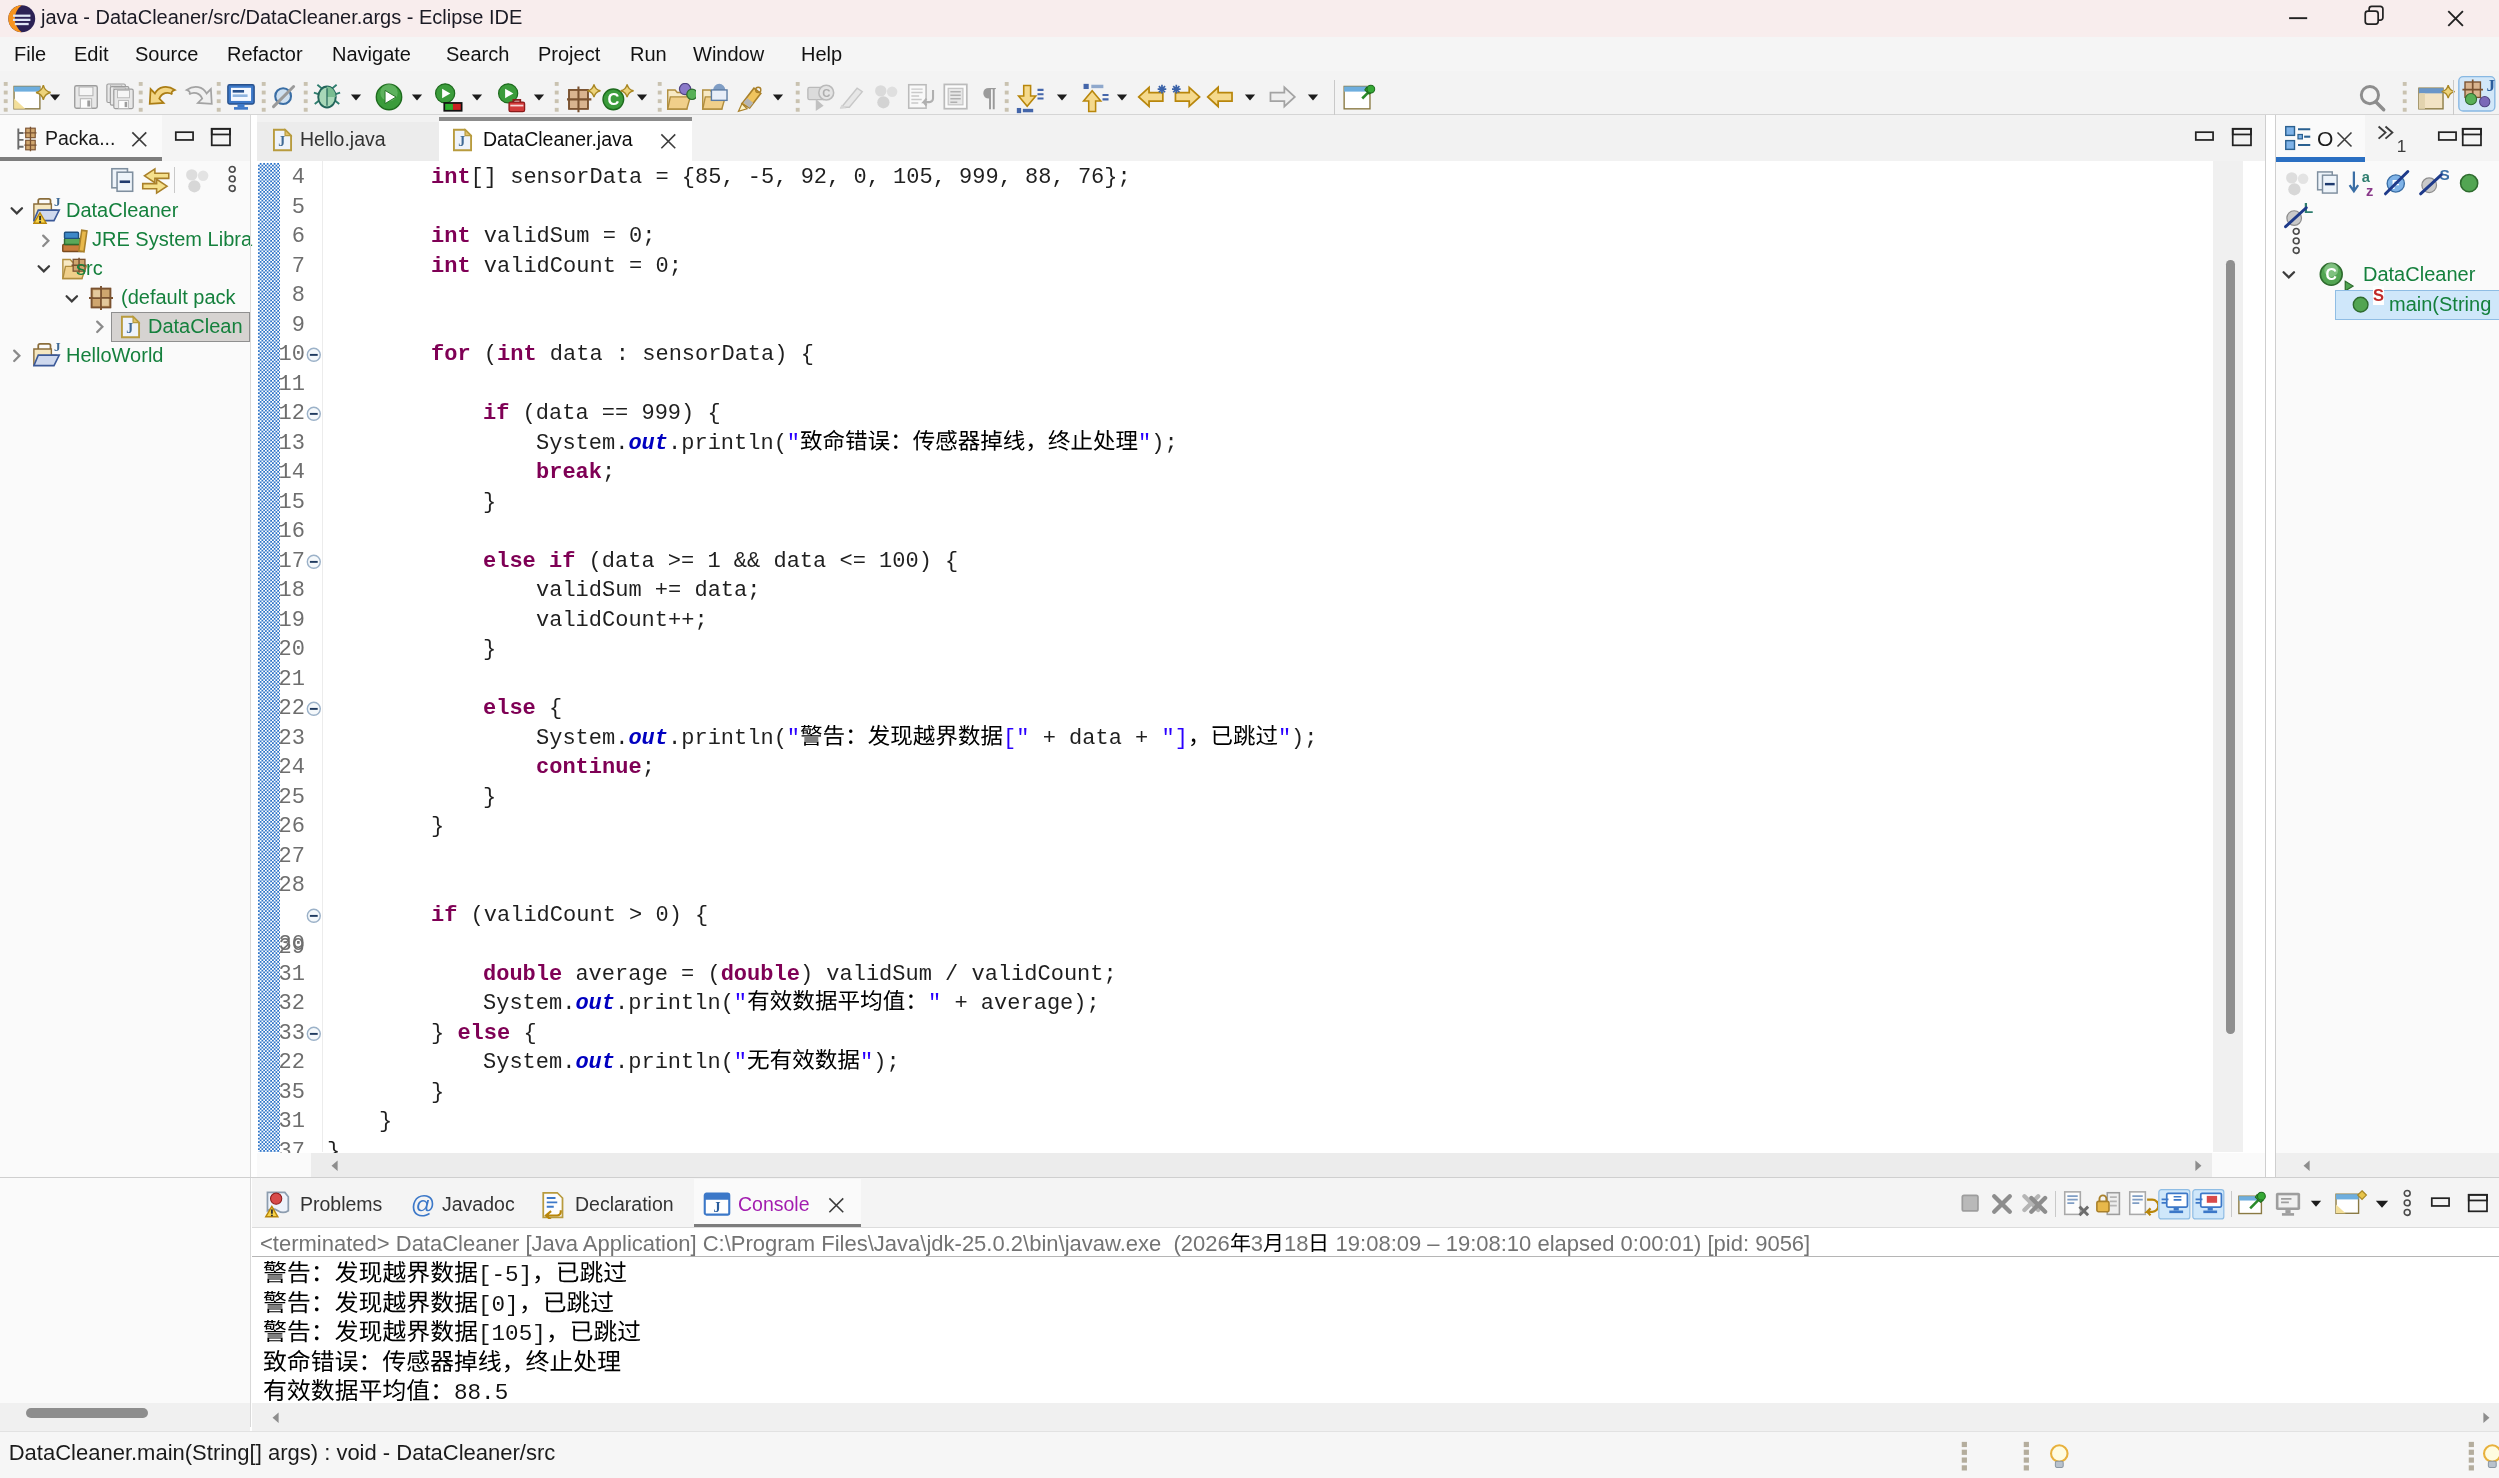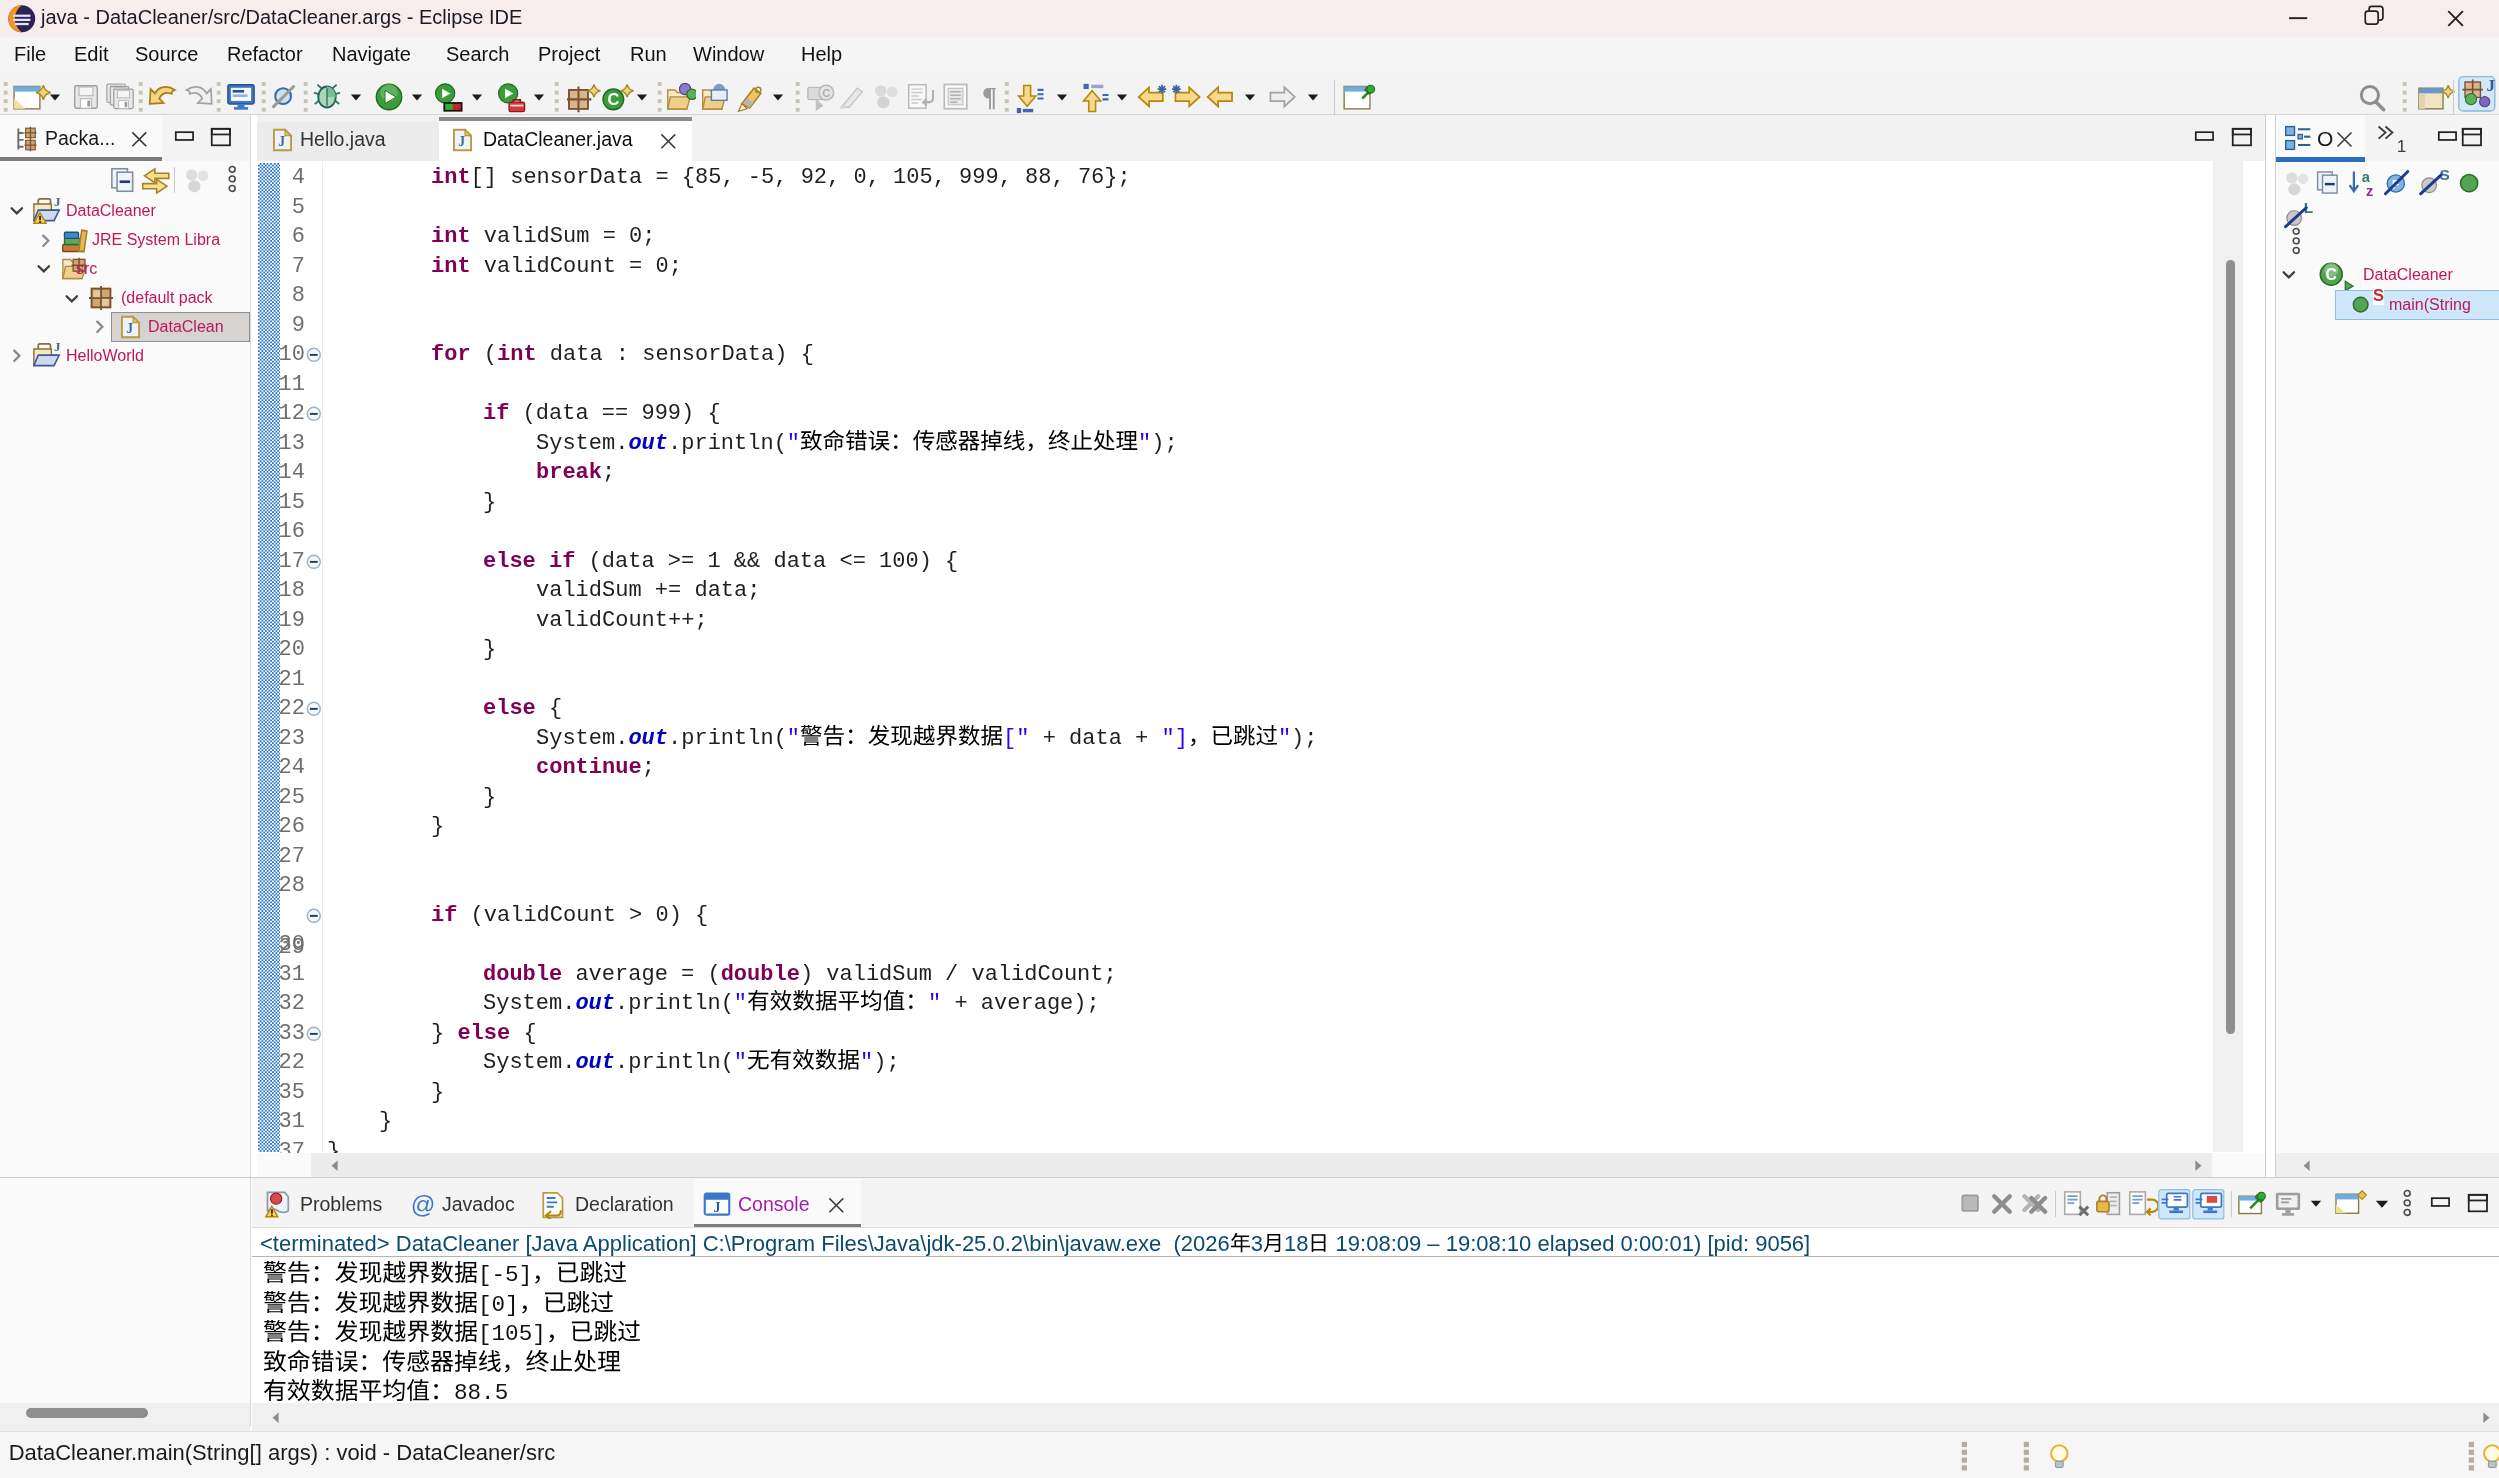--- a/index.html
+++ b/index.html
@@ -10,21 +10,21 @@
 .st{color:#2a00ff}
 .out{color:#0000c0}
 .ln{position:absolute;width:45px;left:260px;text-align:right;height:29.5px;
  font:22px/29.5px "Liberation Mono",monospace;color:#6e6e6e}
 .fold{position:absolute;left:306px;width:15.6px;height:15.6px}
 .ck{display:inline-block}
 .tabtxt{font-size:19.5px;color:#333}
 .mi{position:absolute;top:0;height:34px;line-height:34px;font-size:20px;color:#121212}
 .cons{position:absolute;height:29.5px;line-height:29.5px;font:22.6px/29.5px "Liberation Mono",monospace;
  color:#111;white-space:pre}
-.tree{position:absolute;height:29.5px;line-height:29.5px;font-size:16px;color:#be185d;white-space:pre}
+.tree{position:absolute;height:29.5px;line-height:29.5px;font-size:20px;color:#15803d;white-space:pre}
 .ic{position:absolute}
 </style></head><body>
 
 <svg width="0" height="0" style="position:absolute">
     <defs>
       <path id="g0" transform="translate(0,880) scale(1,-1)" d="M76 441C98 450 134 455 405 480C414 463 421 447 427 433L488 466C465 517 413 599 369 660L312 632C331 604 352 572 371 540L157 523C196 576 235 640 268 707H498V776H51V707H184C152 637 113 574 98 554C82 530 67 514 52 511C60 492 72 457 76 441ZM38 50 50 -26C172 -4 346 26 509 56L506 127L313 94V244H487V313H313V427H239V313H66V244H239V82ZM621 584H807C789 452 762 342 717 250C670 342 636 449 614 564ZM611 841C580 669 524 503 443 396C459 383 487 354 499 339C524 374 547 413 569 457C595 353 629 258 674 176C618 95 544 33 443 -14C457 -30 480 -64 487 -81C583 -32 658 30 716 107C769 29 835 -33 917 -76C928 -57 951 -27 969 -13C884 27 815 92 761 175C823 283 861 418 885 584H955V654H644C660 710 674 769 686 828Z"></path>
       <path id="g1" transform="translate(0,880) scale(1,-1)" d="M505 852C411 718 219 591 34 542C50 522 68 491 78 469C151 493 226 529 296 571V508H696V575C765 532 839 497 911 474C924 496 948 529 967 546C808 586 638 683 547 786L565 809ZM304 576C378 622 447 677 503 735C555 677 621 622 694 576ZM128 425V-3H197V82H433V425ZM197 358H362V149H197ZM539 425V-81H612V357H804V143C804 131 800 127 786 126C772 126 724 126 668 127C677 106 687 78 690 57C766 57 813 57 841 69C870 82 877 103 877 143V425Z"></path>
       <path id="g2" transform="translate(0,880) scale(1,-1)" d="M178 837C148 745 97 657 37 597C50 582 69 545 75 530C107 563 137 604 164 649H401V720H203C218 752 232 785 243 818ZM62 344V275H202V77C202 34 172 6 154 -4C167 -19 184 -50 190 -67C206 -51 232 -34 400 60C395 75 388 104 386 124L271 64V275H408V344H271V479H386V547H106V479H202V344ZM749 840V708H610V840H542V708H444V642H542V510H420V442H958V510H818V642H935V708H818V840ZM610 642H749V510H610ZM547 133H820V27H547ZM547 194V297H820V194ZM478 361V-78H547V-35H820V-74H891V361Z"></path>
       <path id="g3" transform="translate(0,880) scale(1,-1)" d="M497 727H821V589H497ZM427 793V523H894V793ZM102 766C156 719 222 652 254 609L306 664C274 705 205 769 152 813ZM366 255V188H592C559 88 490 21 337 -20C353 -34 372 -63 379 -80C533 -34 611 37 651 141C705 32 795 -45 919 -83C928 -62 950 -34 967 -19C841 12 750 85 702 188H961V255H681C686 289 690 326 692 365H923V433H399V365H621C619 325 615 289 609 255ZM189 -50C204 -32 229 -13 389 99C383 114 373 142 369 161L259 89V528H44V456H186V93C186 52 165 29 150 19C163 3 183 -32 189 -50Z"></path>
       <path id="g4" transform="translate(0,880) scale(1,-1)" d="M266 836C210 684 116 534 18 437C31 420 52 381 60 363C94 398 128 440 160 485V-78H232V597C272 666 308 741 337 815ZM468 125C563 67 676 -23 731 -80L787 -24C760 3 721 35 677 68C754 151 838 246 899 317L846 350L834 345H513L549 464H954V535H569L602 654H908V724H621L647 825L573 835L545 724H348V654H526L493 535H291V464H472C451 393 429 327 411 275H769C725 225 671 164 619 109C587 131 554 152 523 171Z"></path>
@@ -901,21 +901,21 @@
   </svg>
 <svg class="ic" style="left:2430px;top:1193px" width="22.6" height="19" viewBox="0 0 26 22">
     <rect x="2" y="6" width="20" height="9" fill="none" stroke="#222" stroke-width="2"></rect>
   </svg>
 <svg class="ic" style="left:2467px;top:1193px" width="22.6" height="21" viewBox="0 0 26 24">
     <rect x="2" y="2" width="21" height="19" fill="none" stroke="#222" stroke-width="2"></rect>
     <rect x="2" y="2" width="21" height="6.5" fill="none" stroke="#222" stroke-width="2"></rect>
   </svg>
 <div class="abs" style="left:252px;top:1227px;width:2248px;height:0.9px;background:#dcdcdc"></div>
 <div class="abs" style="left:252px;top:1228px;width:2248px;height:29px;background:#fff"></div>
-<div class="abs" style="left:260px;top:1231px;font-size:22px;color:#0c4a6e;white-space:pre">&lt;terminated&gt; DataCleaner [Java Application] C:\Program Files\Java\jdk-25.0.2\bin\javaw.exe  (2026<svg class="ck" style="width:21px;height:21px;vertical-align:-2.4px" viewBox="0 0 1000 1000">
+<div class="abs" style="left:260px;top:1231px;font-size:22px;color:#737373;white-space:pre">&lt;terminated&gt; DataCleaner [Java Application] C:\Program Files\Java\jdk-25.0.2\bin\javaw.exe  (2026<svg class="ck" style="width:21px;height:21px;vertical-align:-2.4px" viewBox="0 0 1000 1000">
       <use href="#g30" x="0"></use>
     </svg>3<svg class="ck" style="width:21px;height:21px;vertical-align:-2.4px" viewBox="0 0 1000 1000">
       <use href="#g31" x="0"></use>
     </svg>18<svg class="ck" style="width:21px;height:21px;vertical-align:-2.4px" viewBox="0 0 1000 1000">
       <use href="#g32" x="0"></use>
     </svg> 19:08:09 – 19:08:10 elapsed 0:00:01) [pid: 9056]</div>
 <div class="abs" style="left:252px;top:1256px;width:2248px;height:0.9px;background:#b5b5b5"></div>
 <div class="abs" style="left:252px;top:1257px;width:2248px;height:146px;background:#fff"></div>
 <div class="cons" style="left:263px;top:1260px"><svg class="ck" style="width:215px;height:24px;vertical-align:-2.9px" viewBox="0 0 9000 1000">
       <use href="#g13" x="0"></use>

